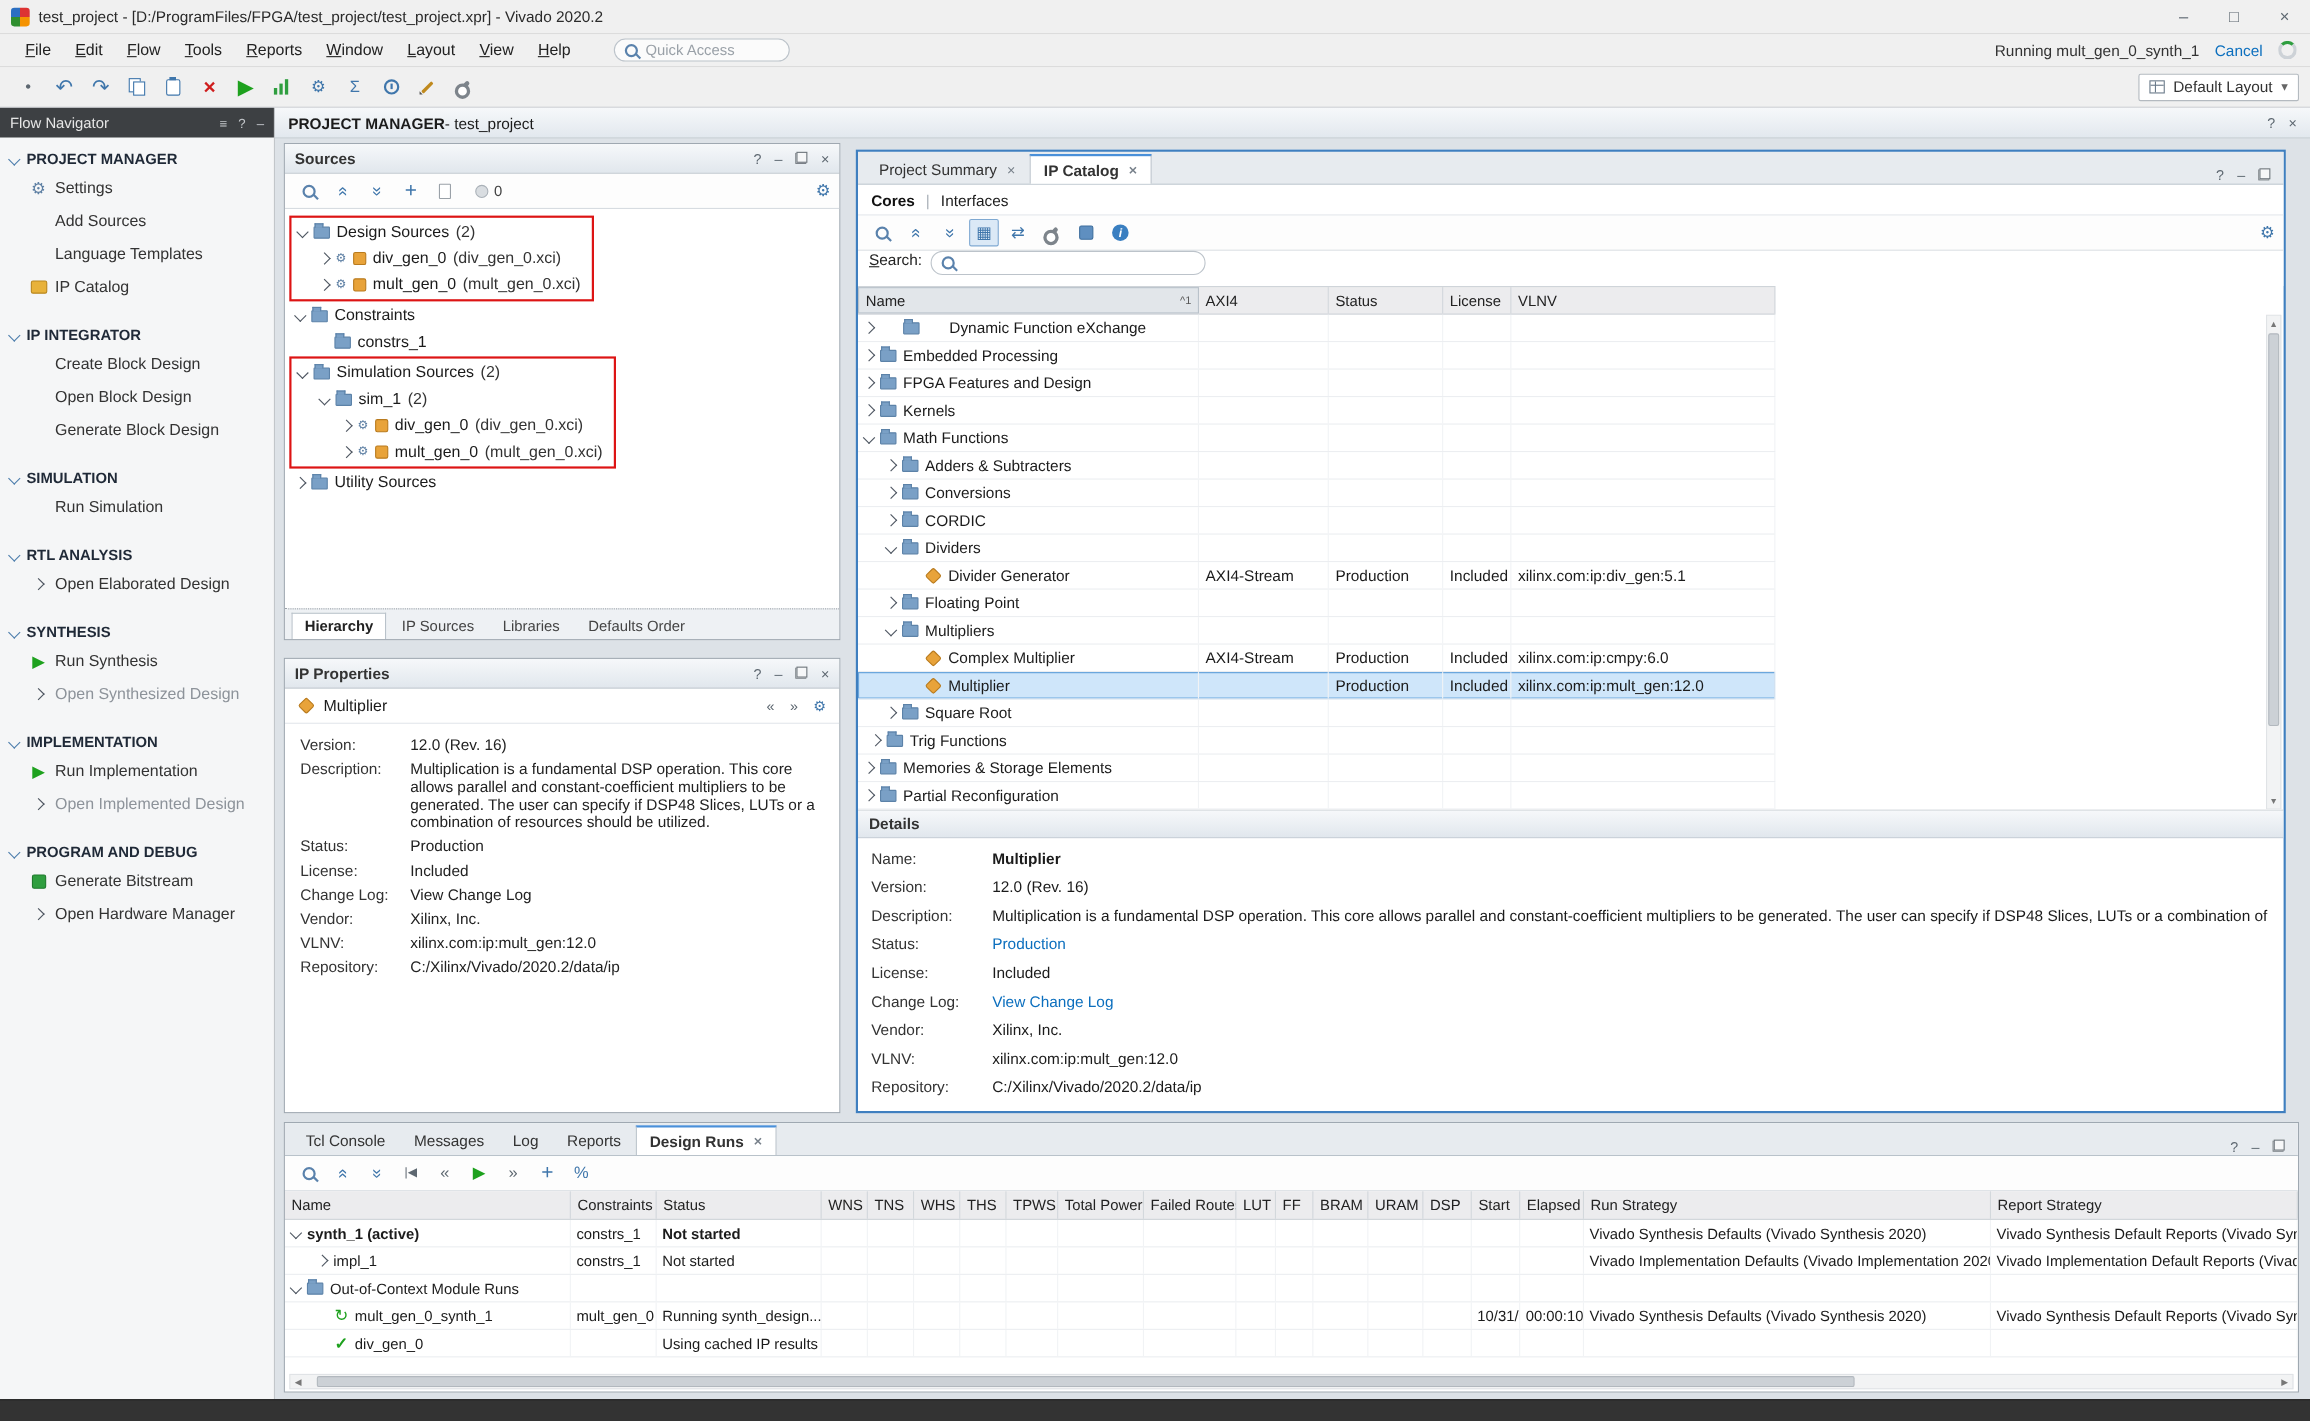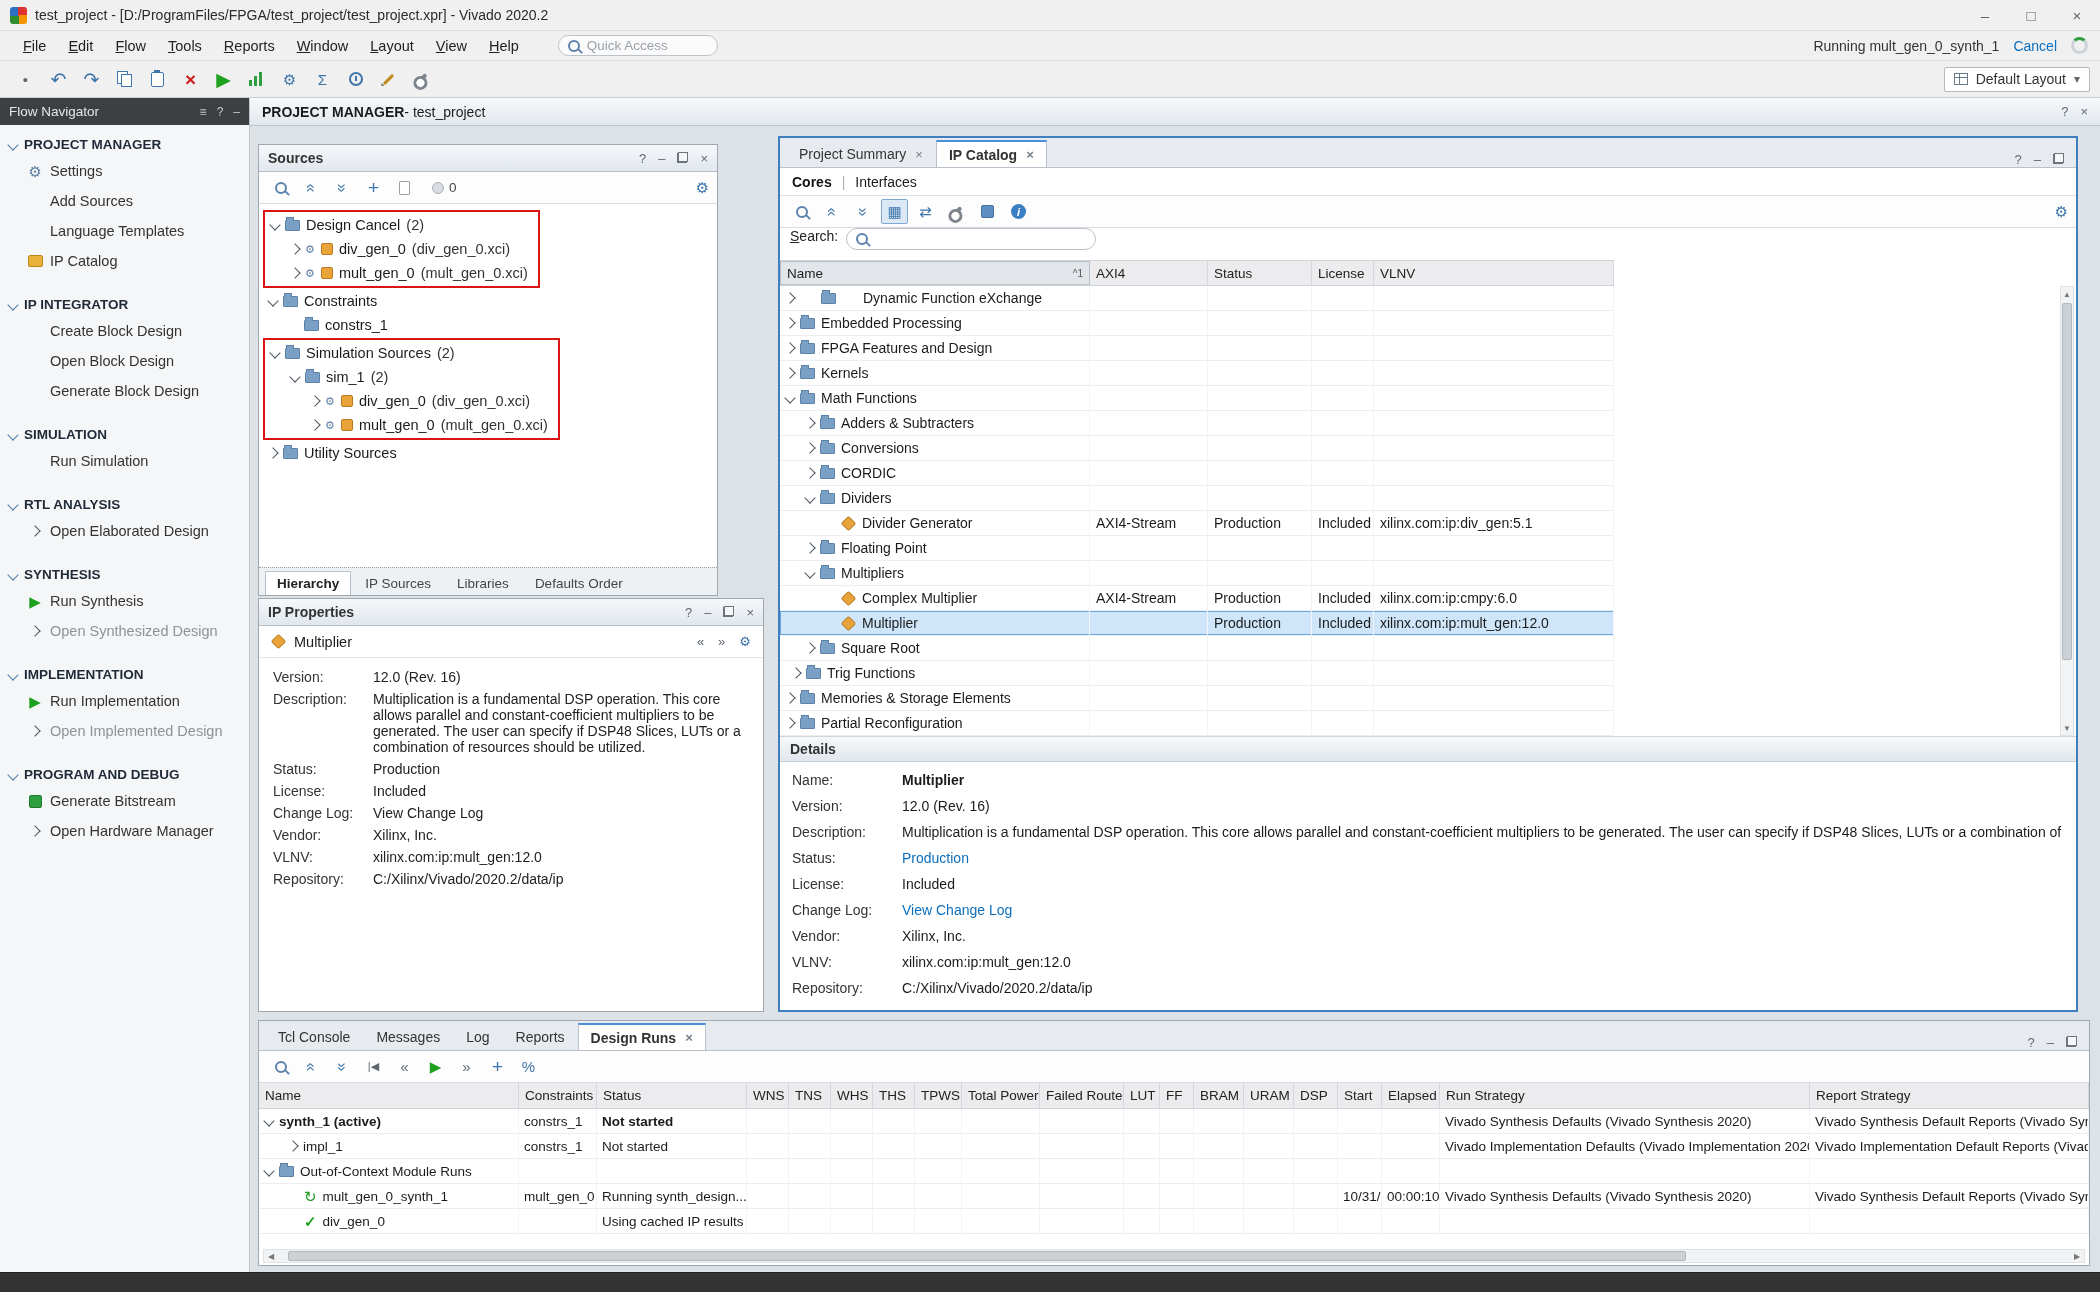--- a/index.html
+++ b/index.html
@@ -81,21 +81,21 @@
 .panel{position:absolute;background:#fff;border:1px solid #9fa8b1;display:flex;flex-direction:column;overflow:hidden}
 .panel-h{height:27px;flex:0 0 27px;background:linear-gradient(#f6f8fa,#e1e7ed);border-bottom:1px solid #b7c0c9;display:flex;align-items:center;padding:0 9px;gap:6px}
 .panel-title{font-weight:bold;font-size:14px;color:#333}
 .ph-icons{margin-left:auto;display:flex;gap:12px;align-items:center;color:#5d6770;font-size:13px}
 .ph-icons .gi{font-size:13px}
 .mini-toolbar{height:32px;flex:0 0 32px;border-bottom:1px solid #d7dce1;display:flex;align-items:center;padding:0 8px;gap:4px;background:#fdfdfd}
 .mini-toolbar .tbtn{min-width:27px;height:25px}
 .mini-toolbar .tbtn.pressed{background:#dbe9f6;border:1px solid #7fa9d2;border-radius:2px}
 .gear-right{margin-left:auto}
 
-.sources-panel{left:8px;top:18px;width:460px;height:452px}
+.sources-panel{left:8px;top:4px;width:506px;height:452px}
 .src-tree{flex:1;overflow:hidden;padding:5px 4px}
 .src-row{display:flex;align-items:center;gap:6px;height:24px;white-space:nowrap;font-size:14.5px}
 .src-row .sfx{color:#333}
 .red-box{display:inline-block;border:2px solid #dd1414;padding:1px 10px 1px 0;margin:1px 0}
 .badge-wrap{display:flex;align-items:center;gap:5px;margin-left:10px;color:#444;font-size:13.5px}
 .badge-dot{width:12px;height:12px;border-radius:50%;background:#d9dde1;border:1px solid #aab1b8;display:inline-block}
 .src-tabs{height:28px;flex:0 0 28px;border-top:1px dotted #9aa1a8;background:#eef1f4;display:flex;align-items:flex-end;padding:0 6px;gap:2px}
 .stab{padding:4px 11px;font-size:13.5px;color:#444;border:1px solid transparent;border-bottom:none}
 .stab.active{background:#fff;border-color:#b9c2ca;font-weight:bold;color:#222}
 
@@ -426,21 +426,21 @@
           </span>
         <span class="badge-wrap">
           <span class="badge-dot"></span>
           <span>0</span>
         </span>
         <span class="gear-right gi c-blue">⚙</span>
       </div>
       <div class="src-tree"><div class="red-box"><div class="src-row" style="padding-left: 6px;">
               <span class="chev open"></span>
               <span class="ic-folder"></span>
-              <span class="lbl">Design Cancel</span>
+              <span class="lbl">Design Sources</span>
               <span class="sfx"> (2)</span>
             </div><div class="src-row" style="padding-left: 26px;">
               <span class="chev"></span>
               <span class="gi sm c-steel">⚙</span>
               <span class="ic-ipsq"></span>
               <span class="lbl">div_gen_0</span>
               <span class="sfx"> (div_gen_0.xci)</span>
             </div><div class="src-row" style="padding-left: 26px;">
               <span class="chev"></span>
               <span class="gi sm c-steel">⚙</span>

